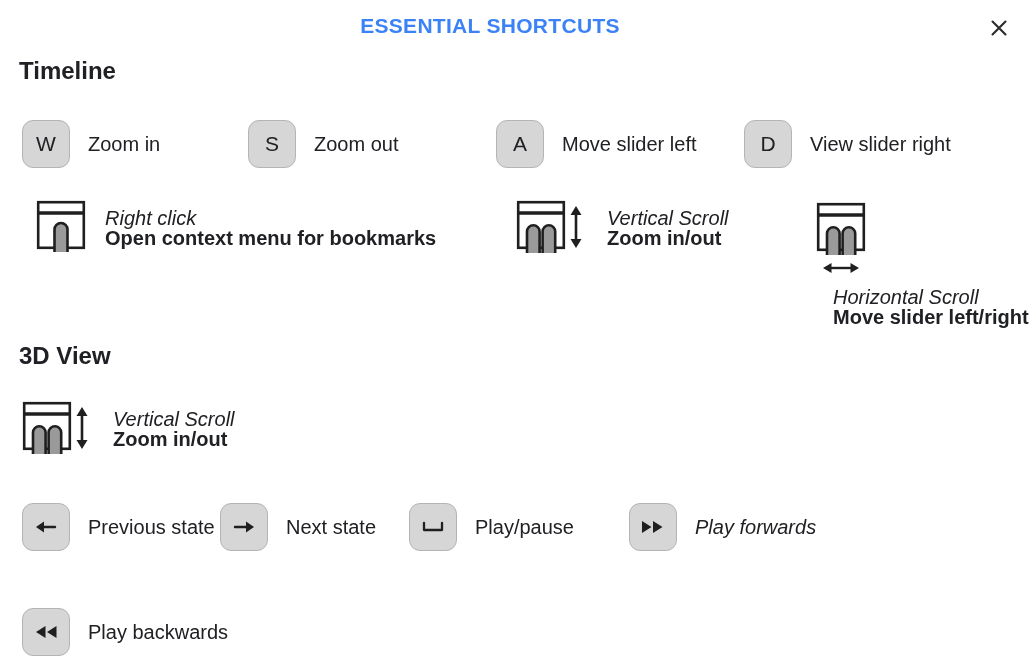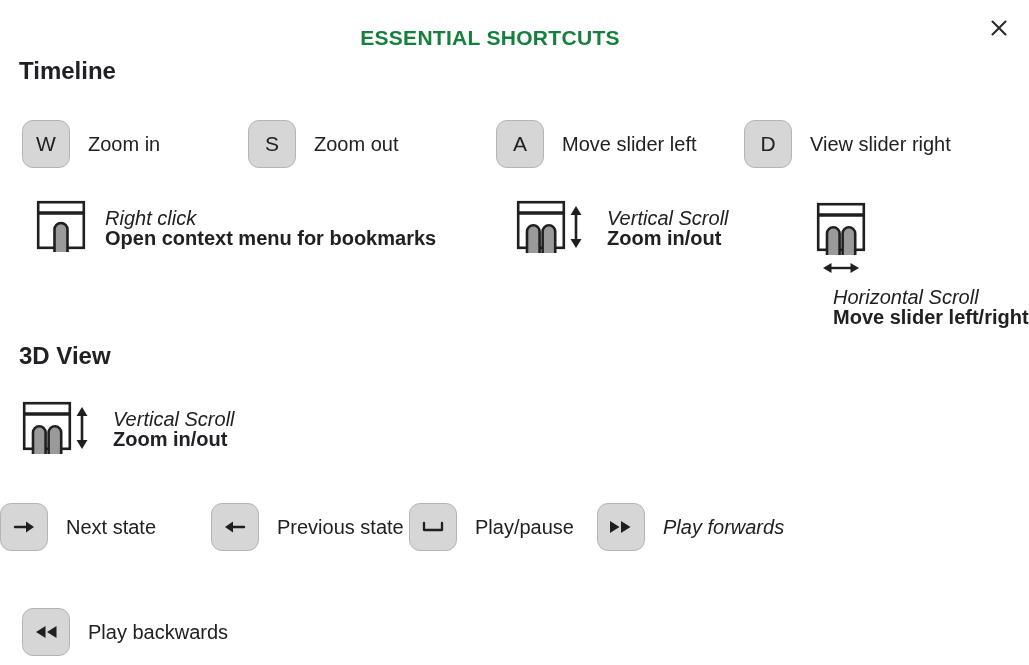--- a/index.html
+++ b/index.html
@@ -23,22 +23,21 @@
   }
   .dialog-title {
     position: absolute;
     top: 14px;
     left: 0;
     width: 980px;
     text-align: center;
     font-size: 21px;
     font-weight: bold;
     letter-spacing: 0.3px;
-    color: #15803d;
-    margin-top: 12px;
+    color: #3b82f6;
   }
   .close-btn {
     position: absolute;
     top: 11px;
     right: 13px;
     width: 34px;
     height: 34px;
     display: flex;
     align-items: center;
     justify-content: center;
@@ -239,45 +238,45 @@
         <span class="l1">Vertical Scroll</span>
         <span class="l2">Zoom in/out</span>
       </div>
     </div>
   </div>
 </div>
 
 <div style="margin-top:32px;">
 
   <div class="row" style="margin-top:24px;">
+    <div class="item kb" style="width:220px; padding-left:22px;">
+      <div class="keycap">
+        <span>
+          <svg width="26" height="22" viewBox="0 0 26 22" aria-hidden="true">
+            <line x1="22" y1="11" x2="6" y2="11" stroke="#1f1f1f" stroke-width="2.4" stroke-linecap="round"></line>
+            <path d="M3 11 L11 5.5 L11 16.5 Z" fill="#1f1f1f"></path>
+          </svg>
+        </span>
+      </div>
+      <div class="label">Previous state</div>
+    </div>
+
     <div class="item kb" style="width:189px;">
       <div class="keycap">
         <span>
           <svg width="26" height="22" viewBox="0 0 26 22" aria-hidden="true">
             <line x1="4" y1="11" x2="20" y2="11" stroke="#1f1f1f" stroke-width="2.4" stroke-linecap="round"></line>
             <path d="M23 11 L15 5.5 L15 16.5 Z" fill="#1f1f1f"></path>
           </svg>
         </span>
       </div>
       <div class="label">Next state</div>
     </div>
 
-    <div class="item kb" style="width:220px; padding-left:22px;">
-      <div class="keycap">
-        <span>
-          <svg width="26" height="22" viewBox="0 0 26 22" aria-hidden="true">
-            <line x1="22" y1="11" x2="6" y2="11" stroke="#1f1f1f" stroke-width="2.4" stroke-linecap="round"></line>
-            <path d="M3 11 L11 5.5 L11 16.5 Z" fill="#1f1f1f"></path>
-          </svg>
-        </span>
-      </div>
-      <div class="label">Previous state</div>
-    </div>
-
-    <div class="item kb" style="width:188px;">
+    <div class="item kb" style="width:220px;">
       <div class="keycap">
         <span>
           <svg width="26" height="18" viewBox="0 0 26 18" aria-hidden="true">
             <path d="M4 5 L4 12 L22 12 L22 5" fill="none" stroke="#1f1f1f" stroke-width="2.3" stroke-linecap="round" stroke-linejoin="round"></path>
           </svg>
         </span>
       </div>
       <div class="label">Play/pause</div>
     </div>
 

